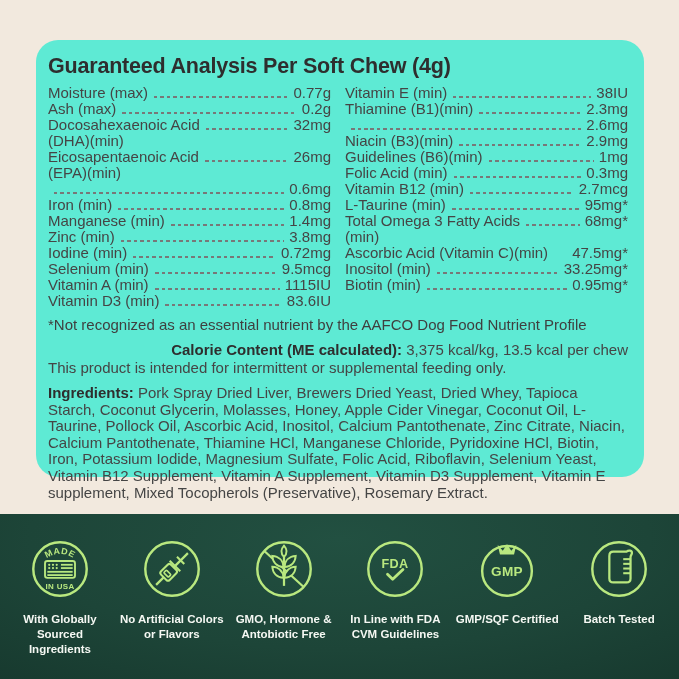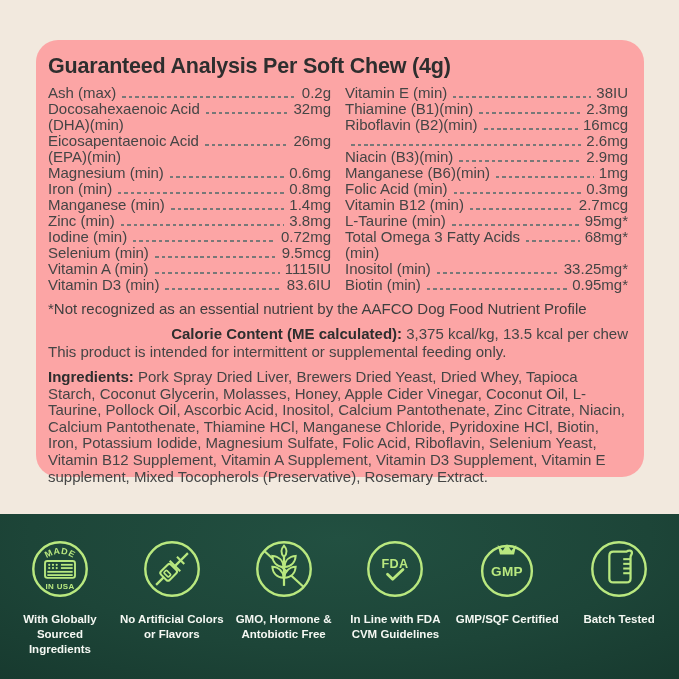--- a/index.html
+++ b/index.html
@@ -9,21 +9,21 @@
     background:#f2e9de;
   }
   .page{position:relative;width:679px;height:679px;}
   .top-area{
     position:absolute;top:0;left:0;width:679px;height:514px;
     background:radial-gradient(120% 120% at 50% 35%, #f5ece2 0%, #f2e8dd 60%, #ecе2d5 100%);
     background-color:#f2e9de;
   }
   .card{
     position:absolute;left:36px;top:40px;width:608px;height:437px;
-    background:#fca5a5;border-radius:22px;
+    background:#5eead4;border-radius:22px;
     padding:12px 16px 0 12px;box-sizing:border-box;
   }
   .card-title{
     margin:2px 0 6px 0;font-size:21.5px;font-weight:bold;color:#2e2e2e;letter-spacing:-0.2px;
   }
   .cols{display:flex;gap:14px;}
   .col{flex:1;min-width:0;}
   .row{display:flex;font-size:15px;line-height:16px;color:#454545;}
   .lab{white-space:nowrap;}
   .leader{
@@ -58,38 +58,42 @@
 
 <div class="page">
 
   <div class="top-area">
     <div class="card">
       <div class="card-title">Guaranteed Analysis Per Soft Chew (4g)</div>
 
       <div class="cols">
         <div class="col" id="col-left">
             <div class="row">
+              <span class="lab">Moisture (max)</span>
+              <span class="leader"></span>
+              <span class="val">0.77g</span>
+            </div>
+            <div class="row">
               <span class="lab">Ash (max)</span>
               <span class="leader"></span>
               <span class="val">0.2g</span>
             </div>
             <div class="row">
               <span class="lab">Docosahexaenoic Acid</span>
               <span class="leader"></span>
               <span class="val">32mg</span>
             </div>
             <div class="cont">(DHA)(min)</div>
             <div class="row">
               <span class="lab">Eicosapentaenoic Acid</span>
               <span class="leader"></span>
               <span class="val">26mg</span>
             </div>
             <div class="cont">(EPA)(min)</div>
             <div class="row">
-              <span class="lab">Magnesium (min)</span>
               <span class="leader"></span>
               <span class="val">0.6mg</span>
             </div>
             <div class="row">
               <span class="lab">Iron (min)</span>
               <span class="leader"></span>
               <span class="val">0.8mg</span>
             </div>
             <div class="row">
               <span class="lab">Manganese (min)</span>
@@ -127,35 +131,30 @@
               <span class="lab">Vitamin E (min)</span>
               <span class="leader"></span>
               <span class="val">38IU</span>
             </div>
             <div class="row">
               <span class="lab">Thiamine (B1)(min)</span>
               <span class="leader"></span>
               <span class="val">2.3mg</span>
             </div>
             <div class="row">
-              <span class="lab">Riboflavin (B2)(min)</span>
-              <span class="leader"></span>
-              <span class="val">16mcg</span>
-            </div>
-            <div class="row">
               <span class="leader"></span>
               <span class="val">2.6mg</span>
             </div>
             <div class="row">
               <span class="lab">Niacin (B3)(min)</span>
               <span class="leader"></span>
               <span class="val">2.9mg</span>
             </div>
             <div class="row">
-              <span class="lab">Manganese (B6)(min)</span>
+              <span class="lab">Guidelines (B6)(min)</span>
               <span class="leader"></span>
               <span class="val">1mg</span>
             </div>
             <div class="row">
               <span class="lab">Folic Acid (min)</span>
               <span class="leader"></span>
               <span class="val">0.3mg</span>
             </div>
             <div class="row">
               <span class="lab">Vitamin B12 (min)</span>
@@ -166,20 +165,25 @@
               <span class="lab">L-Taurine (min)</span>
               <span class="leader"></span>
               <span class="val">95mg*</span>
             </div>
             <div class="row">
               <span class="lab">Total Omega 3 Fatty Acids</span>
               <span class="leader"></span>
               <span class="val">68mg*</span>
             </div>
             <div class="cont">(min)</div>
+            <div class="row">
+              <span class="lab">Ascorbic Acid (Vitamin C)(min)</span>
+              <span class="spacer"></span>
+              <span class="val">47.5mg*</span>
+            </div>
             <div class="row">
               <span class="lab">Inositol (min)</span>
               <span class="leader"></span>
               <span class="val">33.25mg*</span>
             </div>
             <div class="row">
               <span class="lab">Biotin (min)</span>
               <span class="leader"></span>
               <span class="val">0.95mg*</span>
             </div>

